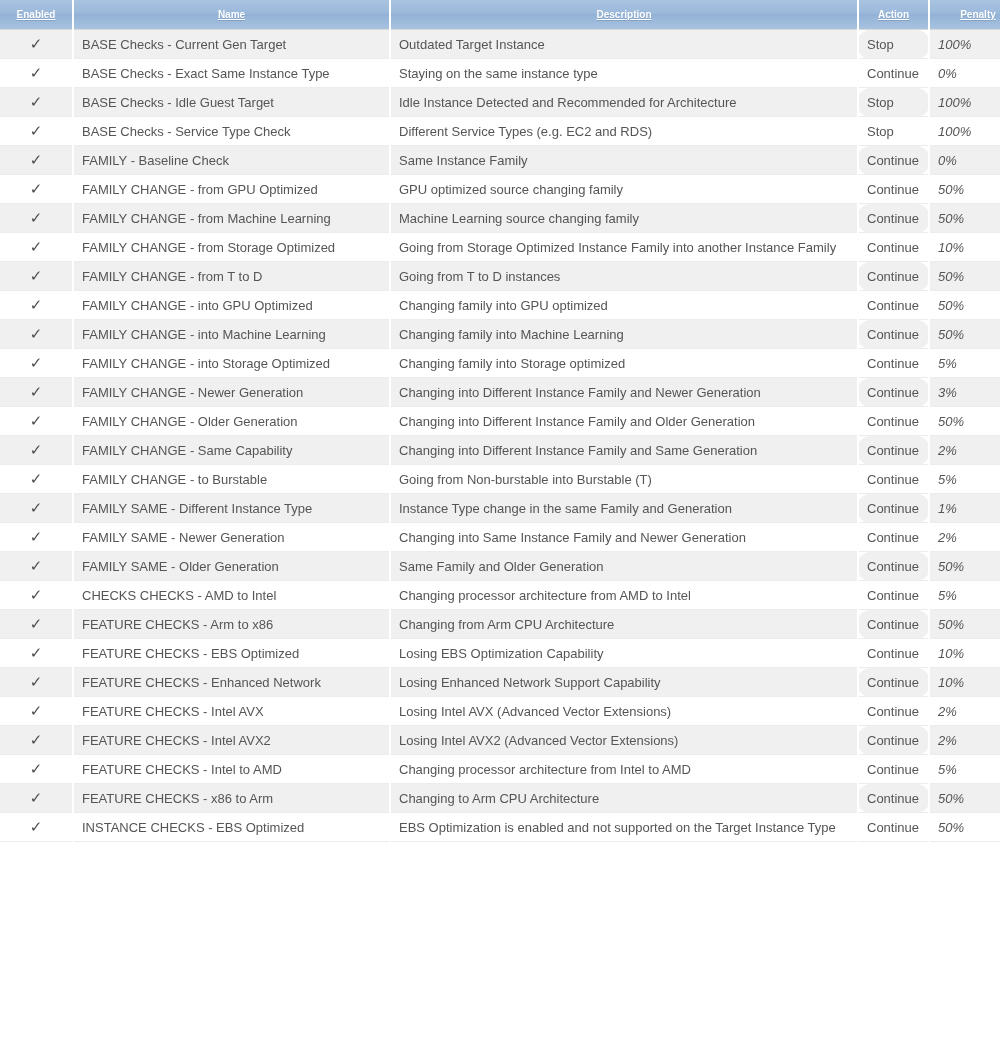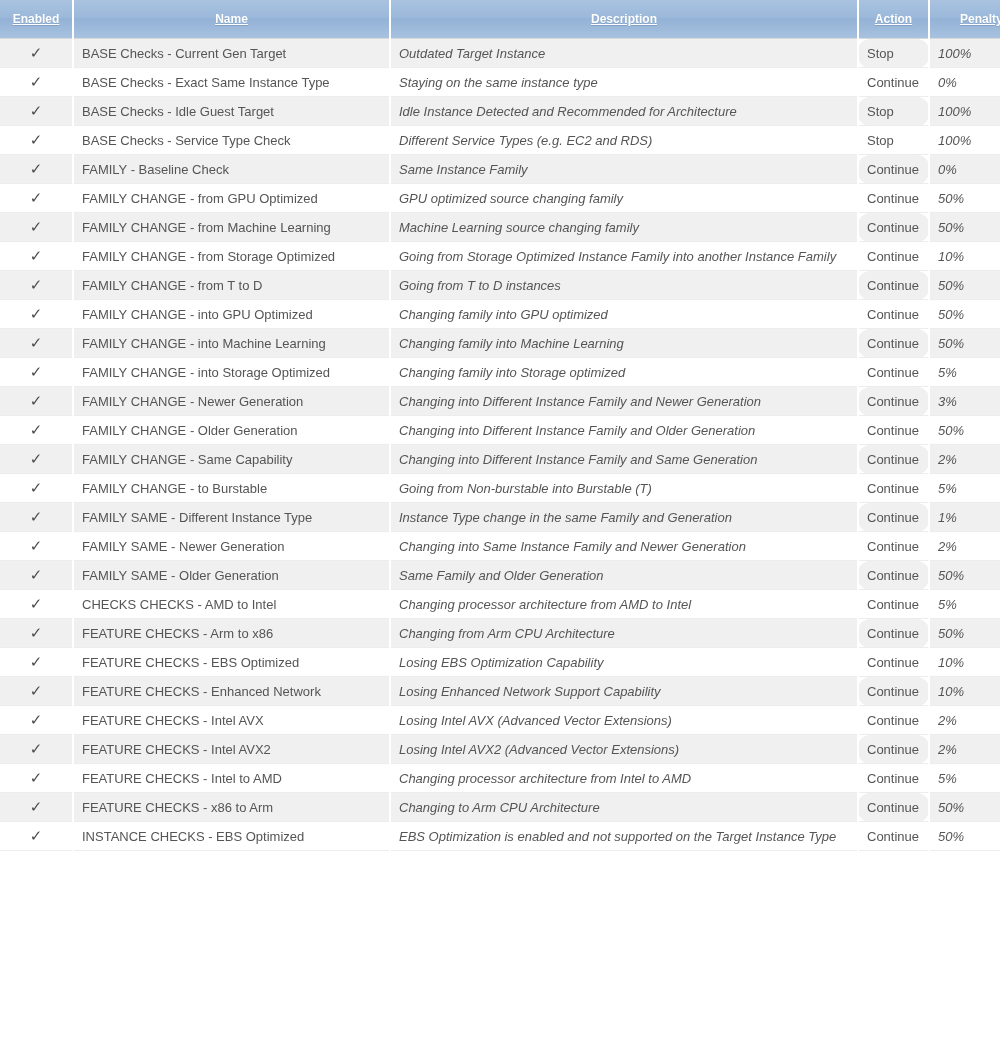--- a/index.html
+++ b/index.html
@@ -17,25 +17,25 @@
   .grid {
     width: 1000px;
     border-collapse: collapse;
     table-layout: fixed;
   }
 
   
   .grid thead th {
     background: linear-gradient(to bottom, #a9c3e0 0%, #9cb9db 45%, #93b2d6 50%, #a8c2e0 100%);
     color: #ffffff;
-    font-size: 12px;
+    font-size: 10px;
     font-weight: bold;
     text-decoration: underline;
     text-align: center;
-    height: 38px;
+    height: 29px;
     padding: 0 4px;
     border-right: 2px solid #ffffff;
     border-bottom: 1px solid #d8d8d8;
     white-space: nowrap;
     overflow: hidden;
     text-shadow: 0 1px 0 rgba(90,120,160,0.35);
   }
   .grid thead th:last-child { border-right: none; padding-left: 30px; }
 
   
@@ -54,21 +54,21 @@
   .grid tbody tr.even td { background: #ffffff; }
 
   .col-enabled  { width: 73px;  text-align: center; }
   .col-name     { width: 317px; }
   .col-desc     { width: 468px; }
   .col-action   { width: 71px; }
   .col-penalty  { width: 71px; }
 
   td.c-enabled { text-align: center; padding-left: 0; padding-right: 0; color: #444; }
   td.c-name    { padding-left: 10px; }
-  td.c-desc    { padding-left: 10px; font-style: italic; }
+  td.c-desc    { padding-left: 10px; }
   td.c-action  { padding-left: 8px; white-space: nowrap; border-radius: 12px; }
   td.c-penalty { padding-left: 9px; white-space: nowrap; }
 
   .check {
     display: inline-block;
     font-size: 15px;
     line-height: 15px;
     color: #4a4a4a;
   }
 </style>

